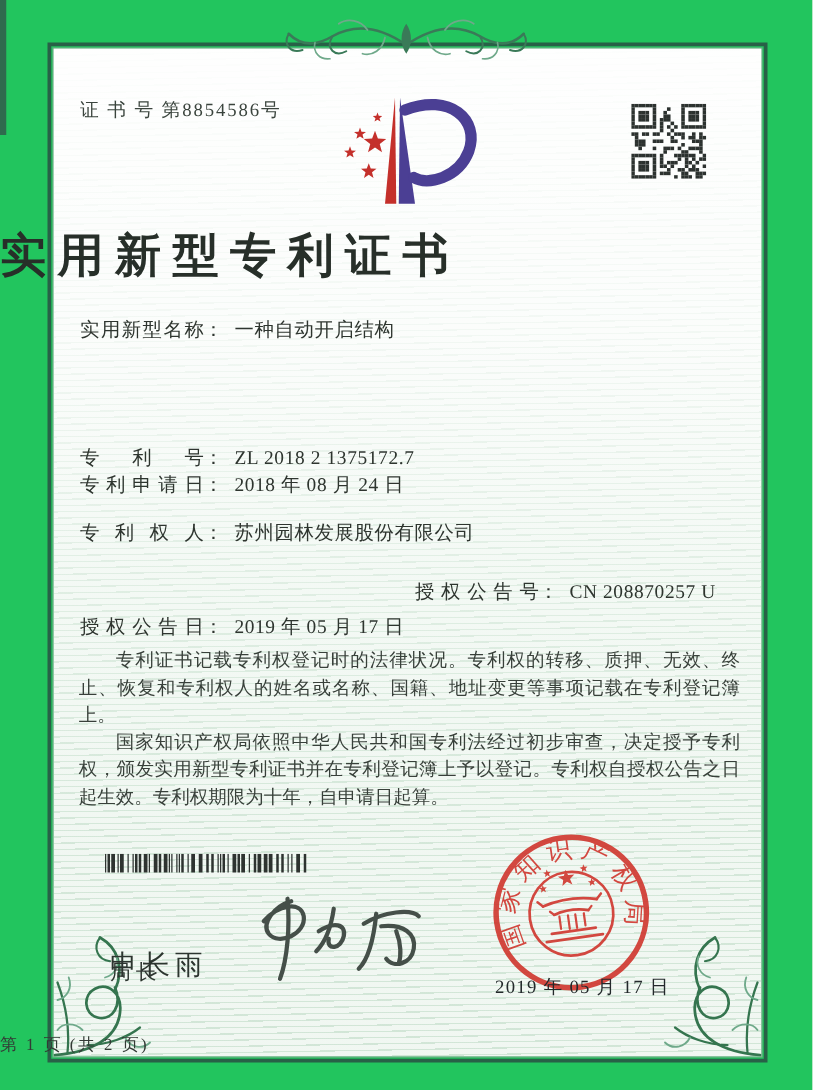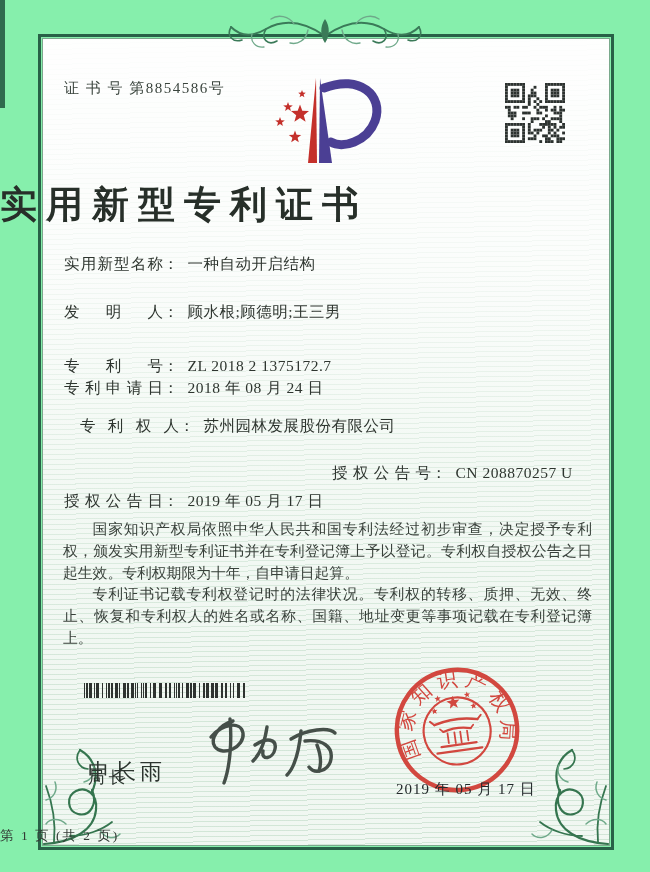--- a/index.html
+++ b/index.html
@@ -1,21 +1,21 @@
 <!DOCTYPE html>
 <html><head>
 <meta charset="utf-8">
 <style>
   html,body { margin:0; padding:0; }
   body {
     width:650px; height:872px; position:relative; overflow:hidden;
     background:#eceae4;
     font-family:"Liberation Serif","DejaVu Serif",serif;
   }
-  .page { position:absolute; inset:0; background:#86efac; }
+  .page { position:absolute; inset:0; background:#22c55e; }
   .spine { position:absolute; left:0; top:0; width:5px; height:108px; background:#2f6b4e; }
 
   
   .frame {
     position:absolute; left:38px; top:34px; right:36px; bottom:22px;
     border:3px solid #286147;
   }
   .frame-inner { position:absolute; inset:1px; border:1px solid #7aa98c; }
   .frame-bg {
     position:absolute; inset:2px;
@@ -40,21 +40,21 @@
   #qr   { position:absolute; left:505px; top:83px; z-index:5; }
 
   .title {
     position:absolute; left:0; right:0; top:180px; z-index:5;
     text-align:left; font-size:37px; font-weight:600;
     letter-spacing:9px; color:#272f29;
   }
 
   .row { position:absolute; left:64px; z-index:5; font-size:15.5px; color:#2e352f; white-space:nowrap; }
   .r1 { top:254px; } .r2 { top:302px; } .r3 { top:356px; } .r4 { top:378px; }
-  .r5 { top:416px;margin-left:16px; } .r6 { top:453px; } .r7 { top:491px; } .r7b { top:463px; left:332px; }
+  .r5 { top:416px; } .r6 { top:453px; } .r7 { top:491px; } .r7b { top:463px; left:332px; }
   .fl { display:inline-block; width:99px; text-align:justify; text-align-last:justify;font-family:Liberation Serif, serif; }
   .fv { margin-left:9px; letter-spacing:0.5px; }
 
   .body-text {
     position:absolute; left:63px; right:58px; top:519px; z-index:5;
     font-size:14.8px; line-height:21.8px; color:#38403a; text-align:justify;
   }
   .body-text p { margin:0; text-indent:2em; }
 
   #barcode { position:absolute; left:84px; top:683px; z-index:5; }
@@ -353,42 +353,39 @@
       <rect x="48" y="60" width="3" height="3" fill="#2c322f"></rect>
       <rect x="54" y="60" width="3" height="3" fill="#2c322f"></rect>
       <rect x="57" y="60" width="3" height="3" fill="#2c322f"></rect>
     </svg>
 
   <div class="title">实用新型专利证书</div>
 
   <div class="row r1">
     <span class="fl">实用新型名称</span><span>：</span><span class="fv">一种自动开启结构</span>
   </div>
-  <div class="row r2">
-    <span class="fl">发明人</span><span>：</span><span class="fv">顾水根;顾德明;王三男</span>
-  </div>
   <div class="row r3">
     <span class="fl">专利号</span><span>：</span><span class="fv">ZL 2018 2 1375172.7</span>
   </div>
   <div class="row r4">
     <span class="fl">专利申请日</span><span>：</span><span class="fv">2018 年 08 月 24 日</span>
   </div>
   <div class="row r5">
     <span class="fl">专利权人</span><span>：</span><span class="fv">苏州园林发展股份有限公司</span>
   </div>
   <div class="row r7">
     <span class="fl">授权公告日</span><span>：</span><span class="fv">2019 年 05 月 17 日</span>
   </div>
   <div class="row r7b">
     <span class="fl">授权公告号</span><span>：</span><span class="fv">CN 208870257 U</span>
   </div>
 
   <div class="body-text">
+    <p>专利证书记载专利权登记时的法律状况。专利权的转移、质押、无效、终止、恢复和专利权人的姓名或名称、国籍、地址变更等事项记载在专利登记簿上。</p>
     <p>国家知识产权局依照中华人民共和国专利法经过初步审查，决定授予专利权，颁发实用新型专利证书并在专利登记簿上予以登记。专利权自授权公告之日起生效。专利权期限为十年，自申请日起算。</p>
-    <p>专利证书记载专利权登记时的法律状况。专利权的转移、质押、无效、终止、恢复和专利权人的姓名或名称、国籍、地址变更等事项记载在专利登记簿上。</p>
   </div>
 
   <svg id="barcode" width="163" height="16" viewBox="0 0 163 16">
       <rect x="0" y="0" width="1" height="15" fill="#2e3330"></rect>
       <rect x="2" y="0" width="2" height="15" fill="#2e3330"></rect>
       <rect x="5" y="0" width="3" height="15" fill="#2e3330"></rect>
       <rect x="10" y="0" width="1" height="15" fill="#2e3330"></rect>
       <rect x="12" y="0" width="3" height="15" fill="#2e3330"></rect>
       <rect x="18" y="0" width="1" height="15" fill="#2e3330"></rect>
       <rect x="22" y="0" width="1" height="15" fill="#2e3330"></rect>

